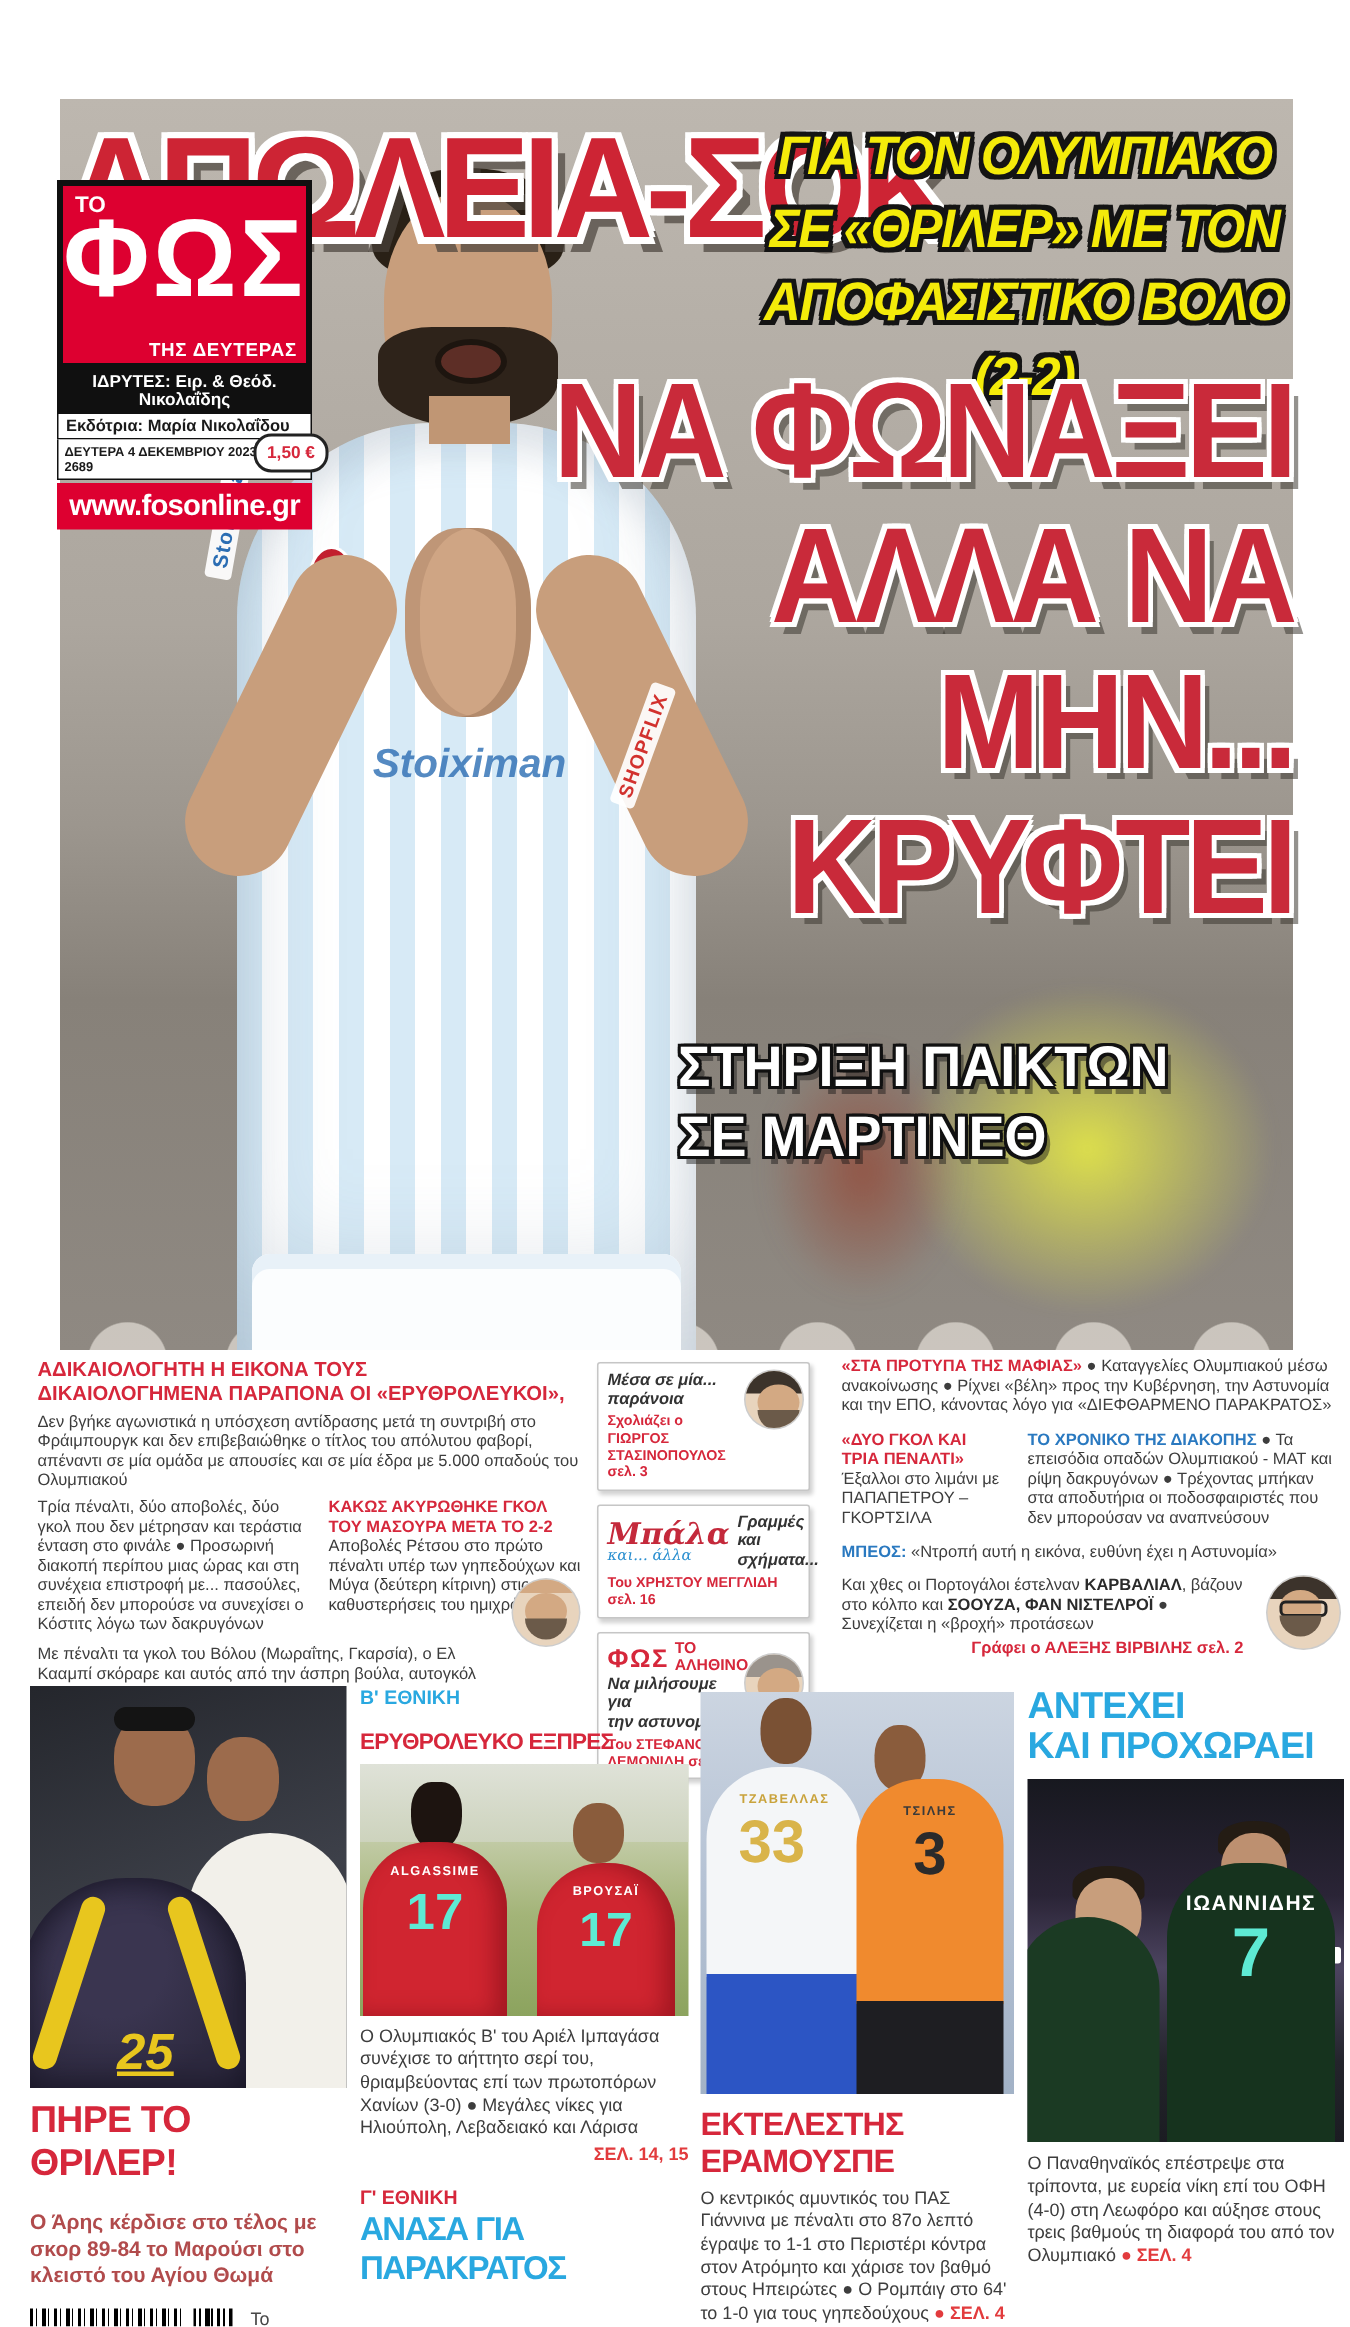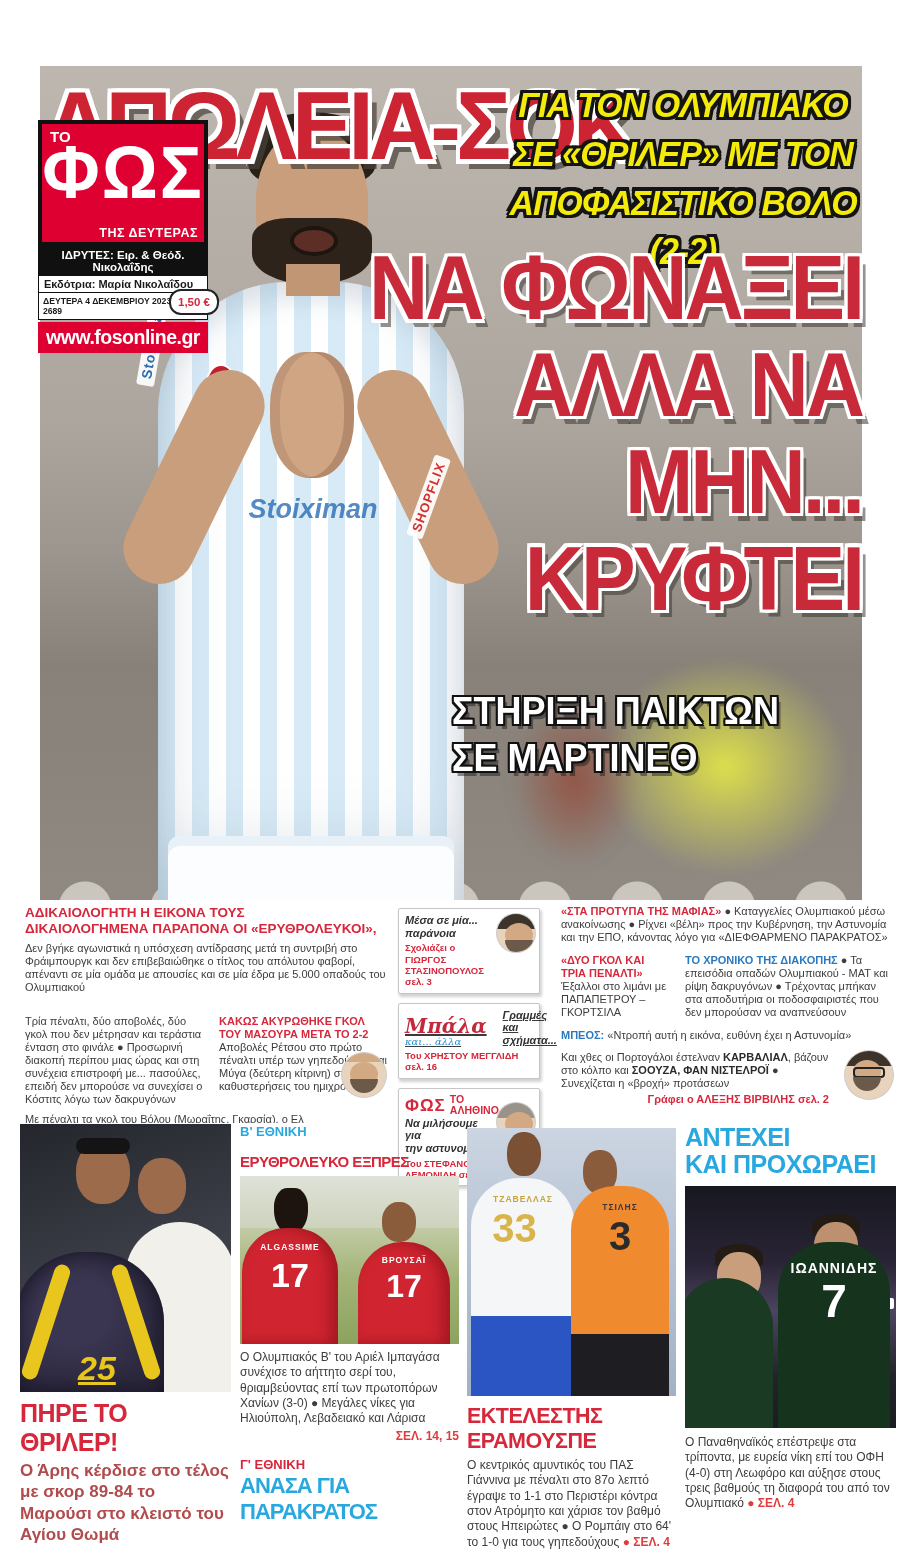--- a/index.html
+++ b/index.html
@@ -79,21 +79,21 @@
   .mh-price{position:absolute;right:-12px;top:-4px;width:46px;height:22px;border:2px solid #222;
           border-radius:12px;background:#fff;color:#d6273b;font-weight:bold;font-size:11.5px;
           display:flex;align-items:center;justify-content:center;}
   .mh-site{background:#dd0030;color:#fff;font-weight:800;font-size:19.5px;text-align:center;
           padding:4px 0;margin-top:2px;letter-spacing:-.5px;}
 
   
   .colA{position:absolute;left:25px;top:905px;width:365px;height:218px;overflow:hidden;font-size:11px;line-height:1.18;}
   .colA .t{color:#d6273b;font-weight:bold;font-size:13.5px;line-height:1.22;}
   .colA .intro{margin-top:4px;color:#3d3d3d;}
-  .colA .rowx{display:flex;gap:12px;margin-top:21px;}
+  .colA .rowx{display:flex;gap:12px;margin-top:5px;}
   .colA .c1{width:182px;color:#3d3d3d;}
   .colA .c2{width:168px;}
   .colA .st{color:#d6273b;font-weight:bold;}
   .colA .last{margin-top:7px;width:296px;color:#3d3d3d;}
   .colA .avatar{position:absolute;right:4px;bottom:26px;}
 
   .colB{position:absolute;left:398px;top:908px;width:142px;}
   .box{position:relative;border:1px solid #c6c6c6;background:#fff;border-radius:2px;
        box-shadow:1.5px 2.5px 3px rgba(0,0,0,.18);padding:5px 6px;margin-bottom:9px;}
   .bx-tag{font-style:italic;font-weight:bold;color:#333;font-size:11px;line-height:1.15;}
@@ -123,33 +123,33 @@
   .colC .p3{margin-top:9px;}
   .colC .p4{margin-top:9px;width:268px;}
   .colC .b{font-weight:bold;color:#2b2b2b;}
   .colC .auth{color:#d6273b;font-weight:bold;font-size:11px;text-align:right;width:268px;margin-top:3px;}
   .colC .avatar{position:absolute;right:2px;bottom:24px;width:48px;height:48px;}
 
   
   .bcol{position:absolute;top:1124px;}
   .ph{position:relative;overflow:hidden;}
   .jname{position:absolute;color:#fff;font-weight:bold;letter-spacing:1px;}
-  .jnum{position:absolute;color:#ffffff;font-weight:800;}
+  .jnum{position:absolute;color:#5eead4;font-weight:800;}
 
   .col1{left:20px;width:211px;}
   .ph1{height:268px;background:linear-gradient(160deg,#24262c 0%,#3d4049 55%,#2b2d34 100%);}
   .bb-head{position:absolute;width:54px;height:62px;background:#9c6b4c;border-radius:46%;}
   .bb-band{position:absolute;width:54px;height:16px;background:#141414;border-radius:8px;}
   .bb-j1{position:absolute;left:-6px;bottom:0;width:150px;height:140px;border-radius:70px 70px 0 0;
          background:radial-gradient(circle at 40% 40%,#3a3550 0 30%,#2e2a40 70%);box-shadow:inset 0 0 24px #141220;}
   .bb-trim{position:absolute;width:16px;height:120px;background:#e8c61e;transform:rotate(18deg);border-radius:8px;}
   .bb-j2{position:absolute;right:-4px;bottom:0;width:110px;height:170px;border-radius:55px 55px 0 0;background:#f2f0ea;}
   .bb-num{position:absolute;left:58px;bottom:4px;color:#e8c61e;font-weight:800;font-style:italic;font-size:34px;text-decoration:underline;}
   .t1{color:#d6273b;font-weight:800;font-size:25px;letter-spacing:-.5px;margin-top:7px;}
-  .b1{color:#b14b4c;font-weight:bold;font-size:17px;line-height:1.25;margin-top:3px;}
+  .b1{color:#b14b4c;font-weight:bold;font-size:14px;line-height:1.25;margin-top:16px;}
   .row-bar{display:flex;margin-top:13px;}
   .bars{height:54px;background:repeating-linear-gradient(90deg,#000 0 2px,#fff 2px 4px,#000 4px 5px,
         #fff 5px 8px,#000 8px 11px,#fff 11px 12px,#000 12px 13px,#fff 13px 16px);}
   .bars-main{width:104px;}
   .bars-add{width:26px;height:42px;margin-left:5px;}
   .side{margin-left:12px;width:84px;font-size:12px;color:#474747;line-height:1.28;}
 
   .col2{left:240px;width:219px;}
   .kick-b{color:#29a8e0;font-weight:800;font-size:13px;}
   .kick-r{color:#d6273b;font-weight:800;font-size:13px;margin-top:14px;}
@@ -270,21 +270,21 @@
         <div>Σχολιάζει ο ΓΙΩΡΓΟΣ</div>
         <div>ΣΤΑΣΙΝΟΠΟΥΛΟΣ σελ. 3</div>
       </div>
       <div class="avatar bx-av">
         <span class="hr"></span>
         <span class="fc"></span>
         <span class="bd"></span>
       </div>
     </div>
     <div class="box">
-      <div style="display:flex;gap:16px;align-items:flex-end;text-decoration:underline;">
+      <div style="display:flex;gap:5px;align-items:center;">
         <div>
           <div class="ball1">Μπάλα</div>
           <div class="ball2">και... άλλα</div>
         </div>
         <div class="bx-tag">
           <div>Γραμμές και</div>
           <div>σχήματα...</div>
         </div>
       </div>
       <div class="bx-credit">Του ΧΡΗΣΤΟΥ ΜΕΓΓΛΙΔΗ σελ. 16</div>

